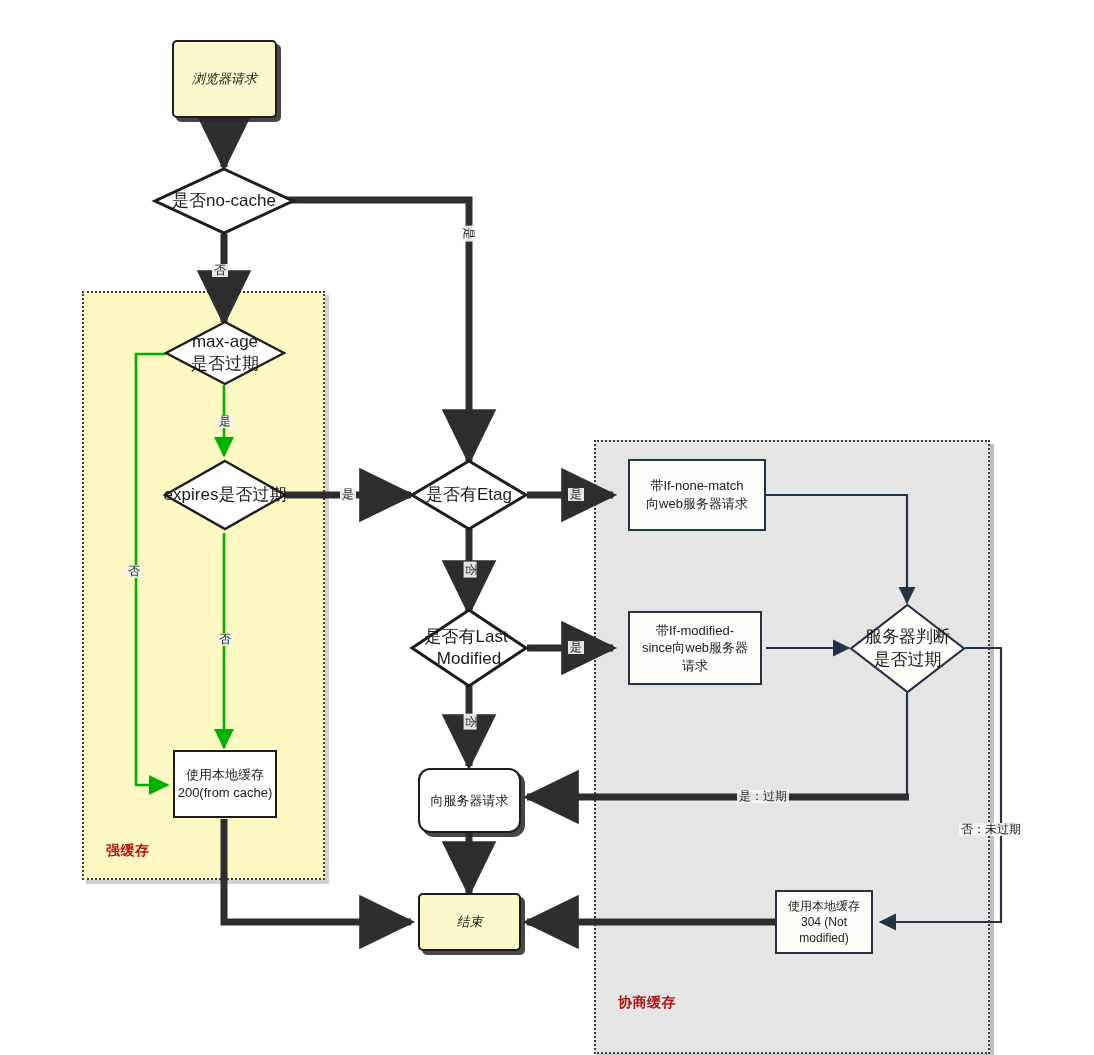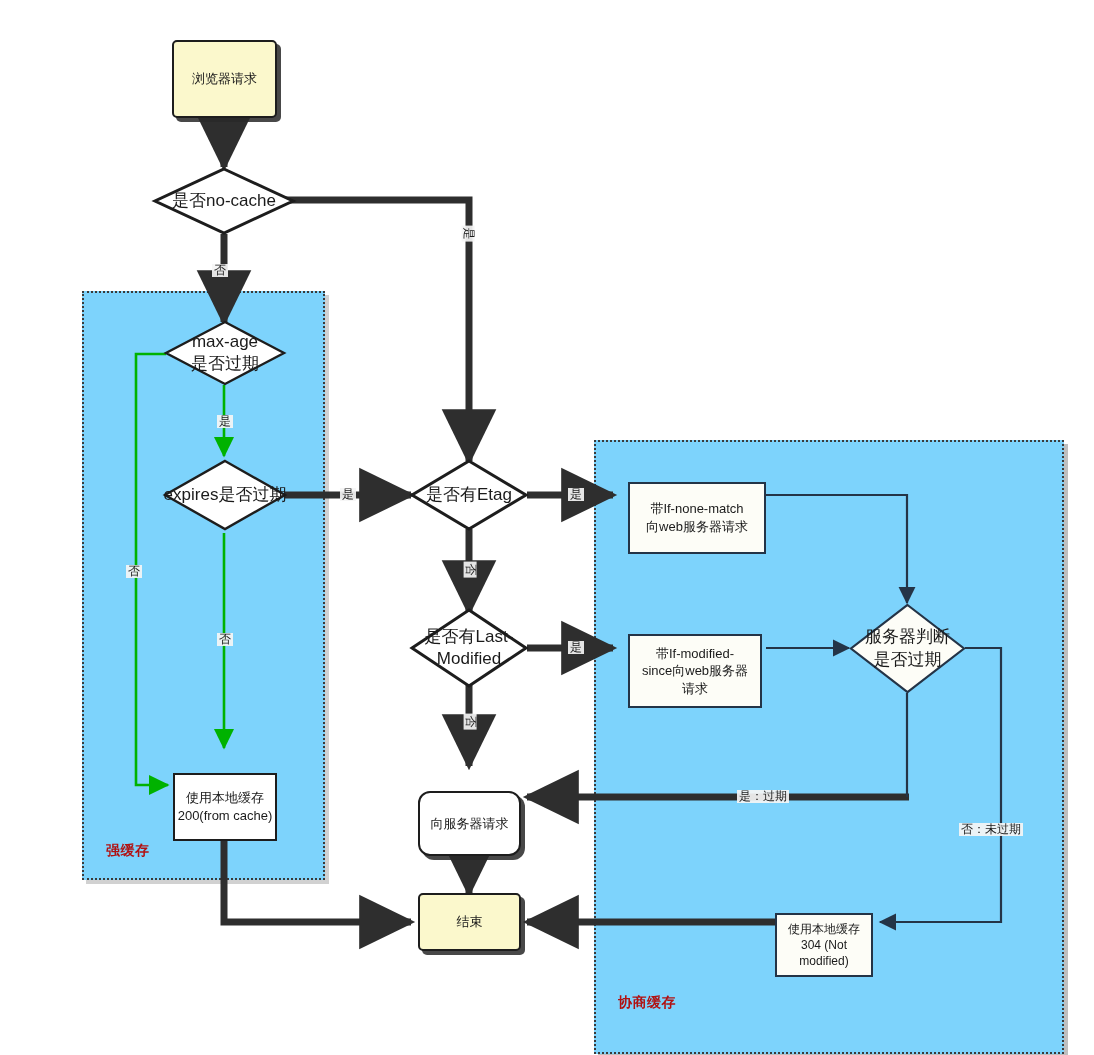--- a/index.html
+++ b/index.html
@@ -17,27 +17,27 @@
     background: #ffffff;
     overflow: hidden;
   }
   
   .group {
     position: absolute;
     box-sizing: border-box;
   }
   .group.green {
     left: 82px; top: 291px; width: 243px; height: 589px;
-    background: #7dd3fc;
+    background: #fef9c3;
     border: 2px dotted #3a3a3a;
     box-shadow: 4px 4px 0 rgba(0,0,0,0.18);
   }
   .group.blue {
-    left: 594px; top: 440px; width: 470px; height: 614px;
-    background: #7dd3fc;
+    left: 594px; top: 440px; width: 396px; height: 614px;
+    background: #e5e5e5;
     border: 2px dotted #3a3a3a;
     box-shadow: 4px 4px 0 rgba(0,0,0,0.25);
   }
   .group-label {
     position: absolute;
     color: #b11111;
     font-weight: bold;
     font-size: 14px;
     letter-spacing: 0.5px;
     white-space: nowrap;
@@ -57,25 +57,25 @@
     line-height: 1.35;
     color: #1a1a1a;
     white-space: pre-line;
     z-index: 6;
   }
   .node.terminal {
     background: #fbf8cc;
     border: 2px solid #1d1d1d;
     border-radius: 5px;
     box-shadow: 4px 4px 0 rgba(40,40,40,0.85);
+    font-style: italic;
   }
   .node.process {
     background: #ffffff;
     border: 2px solid #1d1d1d;
-    margin-top: 23px;
   }
   .node.process.shadow {
     box-shadow: 4px 4px 0 rgba(40,40,40,0.85);
     border-radius: 12px;
   }
   .node.process.plain {
     background: #fdfdf7;
     border: 2px solid #243447;
   }
   .diamond {

